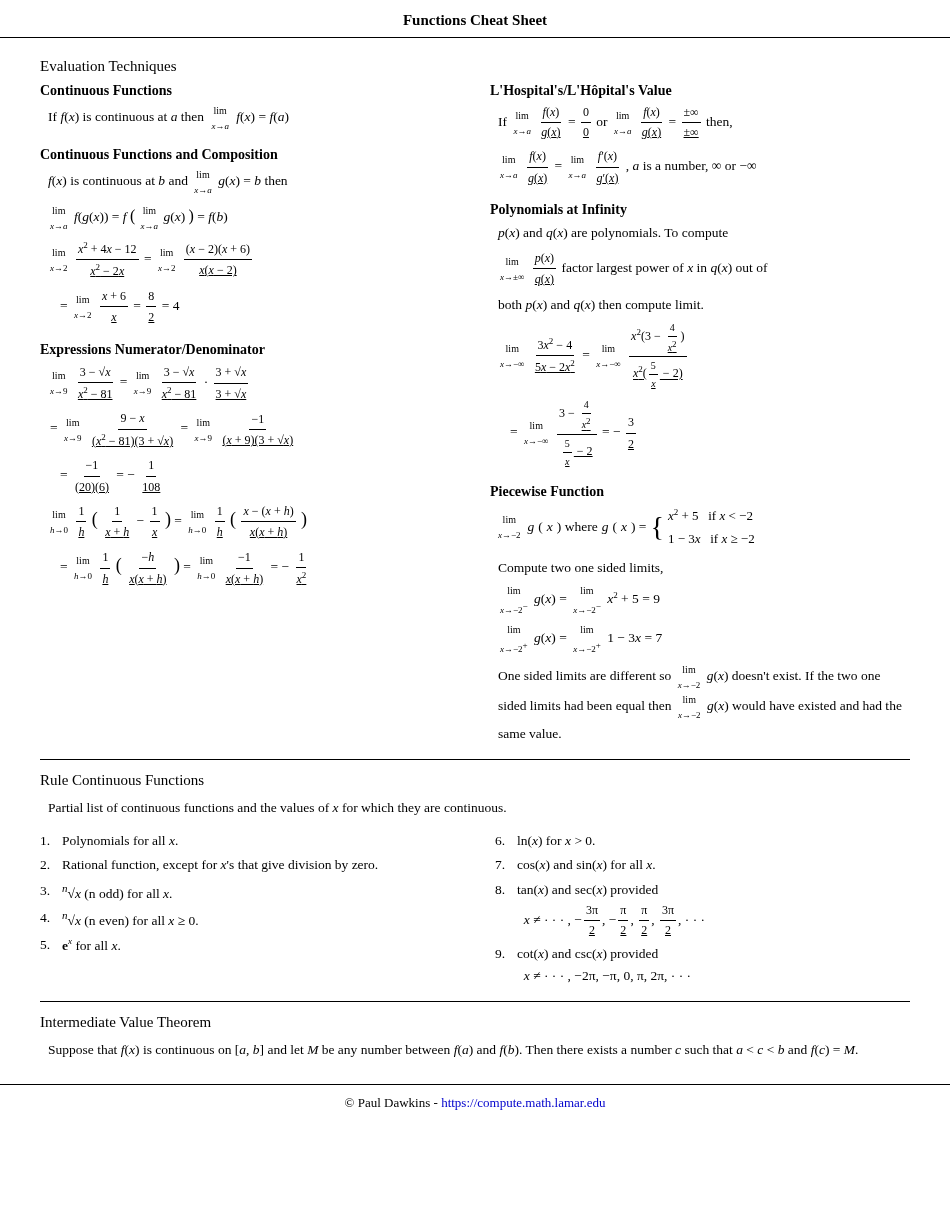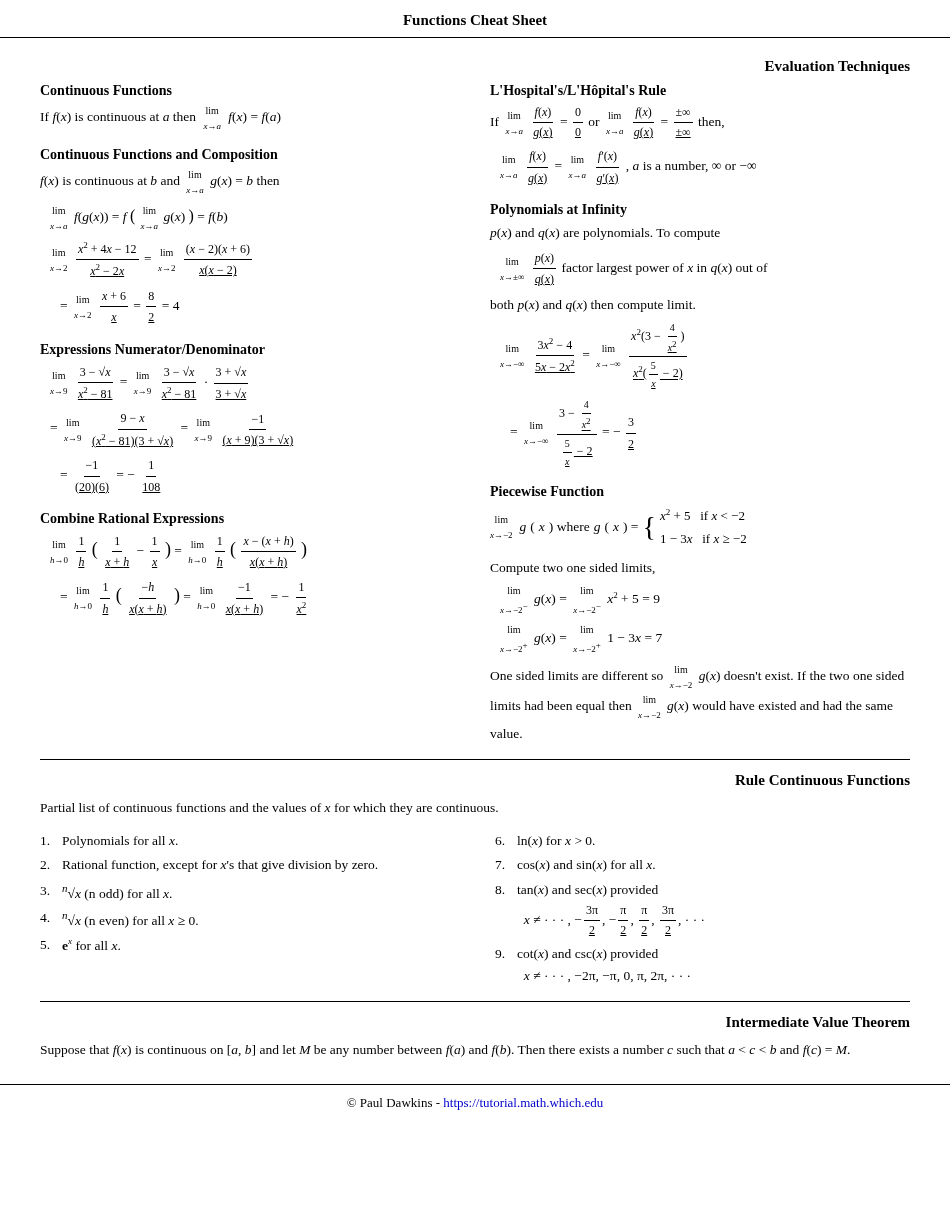--- a/index.html
+++ b/index.html
@@ -27,22 +27,22 @@
       margin-top: 10px;
     }
     .page-footer a {
       color: #0000cc;
       text-decoration: none;
     }
     .content {
       padding: 10px 40px 10px 40px;
     }
     .section-title {
-      text-align: right;
-      font-weight: bold;
+      text-align: left;
+      font-weight: normal;
       font-size: 15px;
       margin: 10px 0 8px 0;
     }
     .two-col {
       display: flex;
       gap: 30px;
       align-items: flex-start;
     }
     .col-left {
       flex: 1;
@@ -58,21 +58,21 @@
     }
     .subsection-title:first-child {
       margin-top: 0;
     }
     .math-block {
       margin: 4px 0 4px 10px;
       font-size: 13.5px;
       line-height: 1.7;
     }
     .para {
-      margin: 3px 0;
+      margin: 3px 8px;
       line-height: 1.6;
       font-size: 13.5px;
     }
     .indent {
       margin-left: 20px;
     }
     
     .frac {
       display: inline-flex;
       flex-direction: column;
@@ -292,21 +292,20 @@
           <span class="num">−1</span>
           <span class="den">(20)(6)</span>
         </span>
         = −
         <span class="frac">
           <span class="num">1</span>
           <span class="den">108</span>
         </span>
       </div>
 
-      <div class="subsection-title">Combine Rational Expressions</div>
       <div class="math-block">
         <span style="display:inline-flex;align-items:center;vertical-align:middle;margin-right:3px;">
           <span style="display:inline-flex;flex-direction:column;align-items:center;">
             <span style="font-size:10px;">lim</span>
             <span style="font-size:9px;"><i>h</i>→0</span>
           </span>
         </span>
         <span class="frac">
           <span class="num">1</span>
           <span class="den"><i>h</i></span>
@@ -373,21 +372,21 @@
         <span class="frac">
           <span class="num">1</span>
           <span class="den"><i>x</i><sup>2</sup></span>
         </span>
       </div>
 
     </div>
 
     <div class="col-right">
 
-      <div class="subsection-title">L'Hospital's/L'Hôpital's Rule</div>
+      <div class="subsection-title">L'Hospital's/L'Hôpital's Value</div>
       <div class="para">
         If
         <span style="display:inline-flex;align-items:center;vertical-align:middle;margin:0 3px;">
           <span style="display:inline-flex;flex-direction:column;align-items:center;">
             <span style="font-size:10px;">lim</span>
             <span style="font-size:9px;"><i>x</i>→<i>a</i></span>
           </span>
         </span>
         <span class="frac">
           <span class="num"><i>f</i>(<i>x</i>)</span>
@@ -663,14 +662,14 @@
 
   <div class="section-title">Intermediate Value Theorem</div>
   <div class="para">
     Suppose that <i>f</i>(<i>x</i>) is continuous on [<i>a</i>, <i>b</i>] and let <i>M</i> be any number between <i>f</i>(<i>a</i>) and <i>f</i>(<i>b</i>). Then there exists a number <i>c</i> such that <i>a</i> &lt; <i>c</i> &lt; <i>b</i> and <i>f</i>(<i>c</i>) = <i>M</i>.
   </div>
 
 </div>
 
 <div class="page-footer">
   <span>© Paul Dawkins</span> - 
-  <a href="#">https://tutorial.math.which.edu</a>
+  <a href="#">https://compute.math.lamar.edu</a>
 </div>
 
 </body></html>

